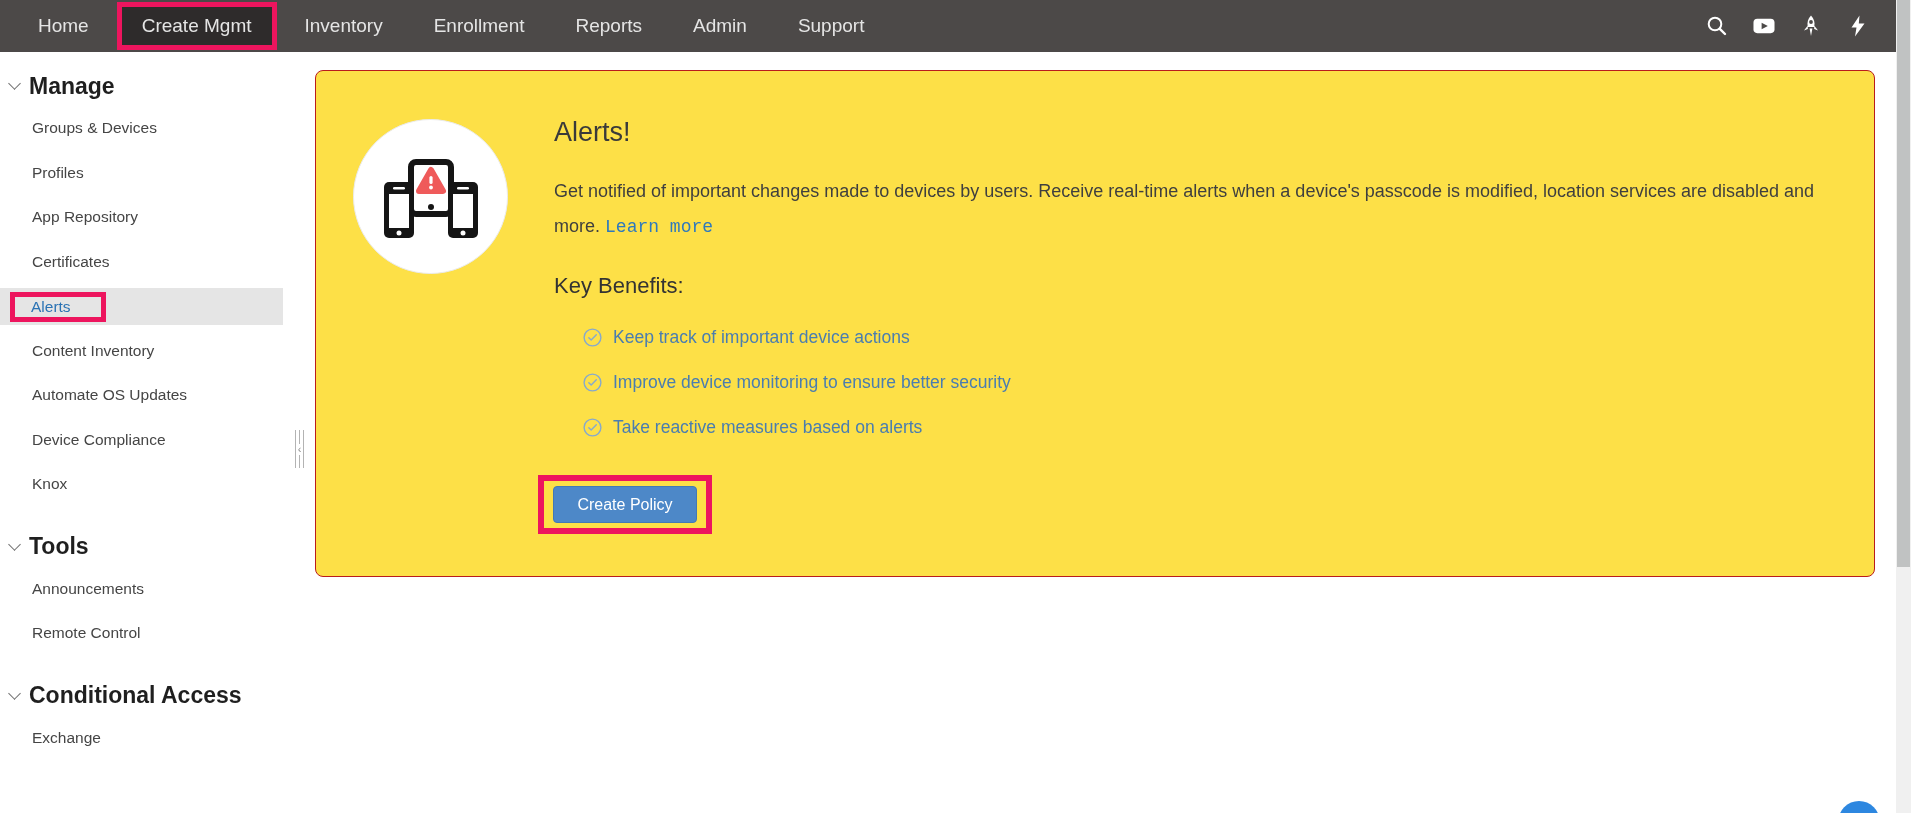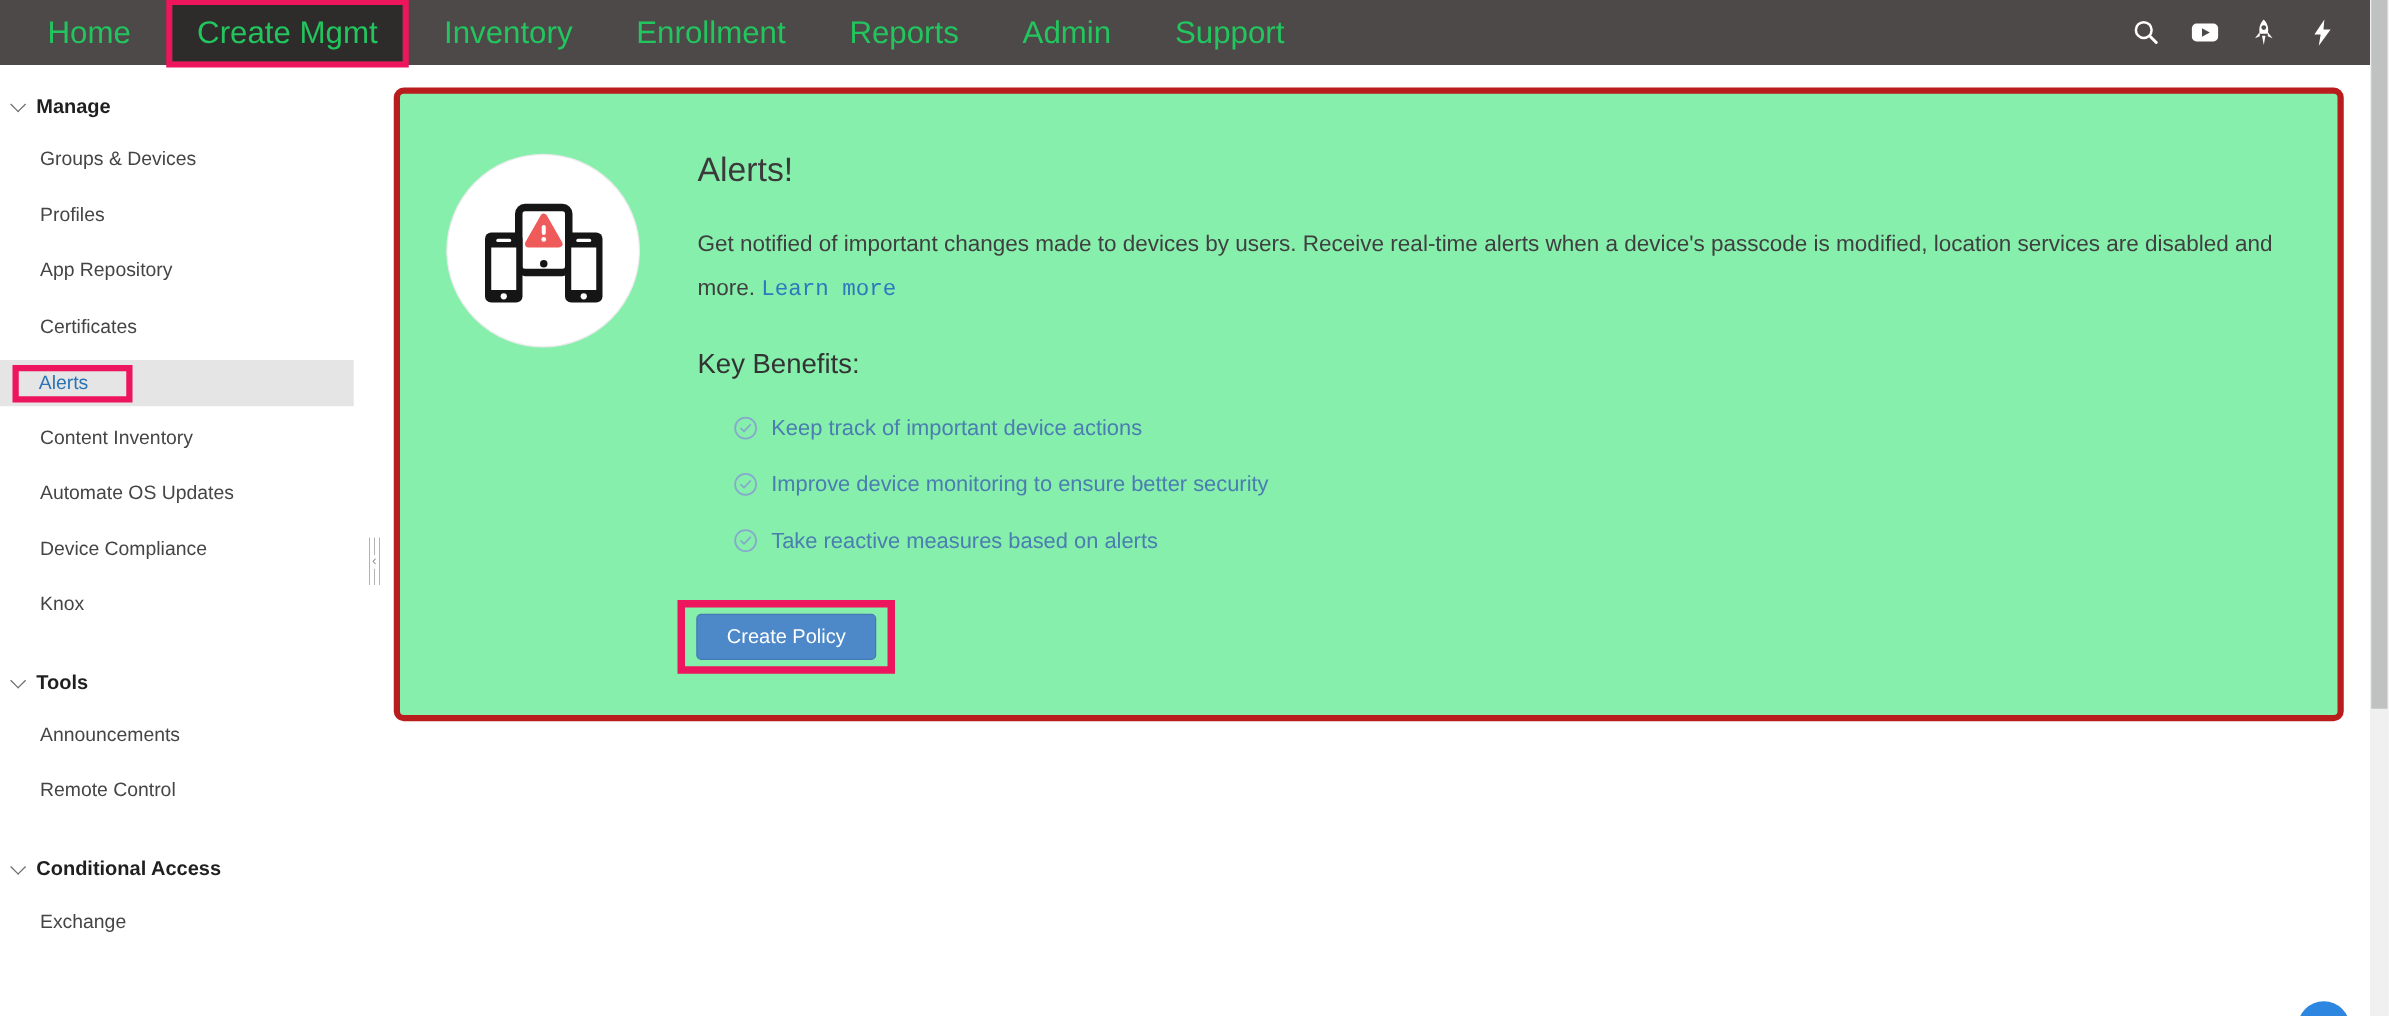--- a/index.html
+++ b/index.html
@@ -3,39 +3,39 @@
 <meta charset="utf-8">
 <style>
   * { margin:0; padding:0; box-sizing:border-box; }
   html,body { width:1911px; height:813px; overflow:hidden; background:#fff;
               font-family:"Liberation Sans", sans-serif; }
 
   
   .navbar { position:absolute; left:0; top:0; height:52px; width:1896px;
             background:#4C4948; display:flex; align-items:center; z-index:5; }
   .nav-items { display:flex; align-items:center; gap:51px; padding-left:38px; height:100%; }
-  .nav-item { color:#22c55e; font-size:25px; white-space:nowrap; cursor:pointer;text-align:center; }
+  .nav-item { color:#e5e5e5; font-size:19px; white-space:nowrap; cursor:pointer;text-align:center; }
   .nav-active-wrap { border:5px solid #ED155E; margin:0 -23px; background:#2E2B2B; }
   .nav-item.active { display:block; padding:8px 20px; background:#2E2B2B; }
   .nav-icons { position:absolute; right:27px; top:0; height:52px; display:flex;
                align-items:center; gap:25px; }
   .nav-icon { width:22px; height:22px; display:flex; align-items:center;
               justify-content:center; cursor:pointer; }
 
   
   .scrollbar-track { position:absolute; right:0; top:0; width:15px; height:813px;
                      background:#F0F0F0; z-index:9; }
   .scrollbar-thumb { position:absolute; top:0; left:1px; width:13px; height:567px;
                      background:#C0C2C2; }
 
   
   .sidebar { position:absolute; left:0; top:52px; width:294px; bottom:0;
              background:#ffffff; z-index:2; }
   .side-header { height:40px; margin-top:20px; padding-left:10px; display:flex;
-                 align-items:center; gap:10px; font-size:16px; font-weight:700;
+                 align-items:center; gap:10px; font-size:23px; font-weight:700;
                  color:#1F1F1F; cursor:pointer; }
   .side-section:first-child .side-header { margin-top:14px; }
   .chev { width:9px; height:9px; border-left:1.6px solid #6E6E6E;
           border-bottom:1.6px solid #6E6E6E; transform:rotate(-45deg);
           margin-top:-5px; flex:0 0 auto; }
   .side-item { height:44.5px; display:flex; align-items:center; padding-left:32px;
                font-size:15.5px; color:#454545; cursor:pointer; }
   .side-item.selected { background:#e5e5e5; width:283px; height:37px;
                         margin:4px 0 3.5px; padding-left:10px; }
   .hl-alerts { display:inline-flex; align-items:center; border:5px solid #ED155E;
@@ -44,21 +44,21 @@
   
   .split-handle { position:absolute; left:295px; top:430px; width:9px; height:38px;
                   z-index:4; cursor:col-resize;
                   background:repeating-linear-gradient(90deg,#B3B3B3 0 1px,transparent 1px 4px);
                   display:flex; align-items:center; justify-content:center; }
   .split-handle span { color:#8F8F8F; font-size:11px; line-height:1; background:#fff; }
 
   
   .main { position:absolute; left:294px; top:52px; right:15px; bottom:0; background:#fff; }
   .card { position:absolute; left:21px; top:18px; width:1560px; height:507px;
-          background:#86efac; border:5px solid #b91c1c; border-radius:8px; }
+          background:#fde047; border:1px solid #b91c1c; border-radius:8px; }
   .icon-circle { position:absolute; left:37px; top:48px; width:155px; height:155px;
                  border-radius:50%; background:#fff; border:1px solid #EBEBEB;
                  display:flex; align-items:center; justify-content:center; }
   .card-body { position:absolute; left:238px; top:0; width:1305px; }
   .title { margin-top:46px; font-size:27px; font-weight:400; color:#3A3A3A; }
   .desc { margin-top:26px; width:1295px; font-size:18px; line-height:35px; color:#3F3F3F; }
   .learn { color:#2E79BD; text-decoration:none; cursor:pointer;font-family:Liberation Mono, monospace; }
   .benefits-title { margin-top:28px; font-size:22px; font-weight:400; color:#333333; }
   .benefits { margin-top:16px; margin-left:29px; }
   .benefit { display:flex; align-items:center; gap:11px; height:45px;text-align:center; }

